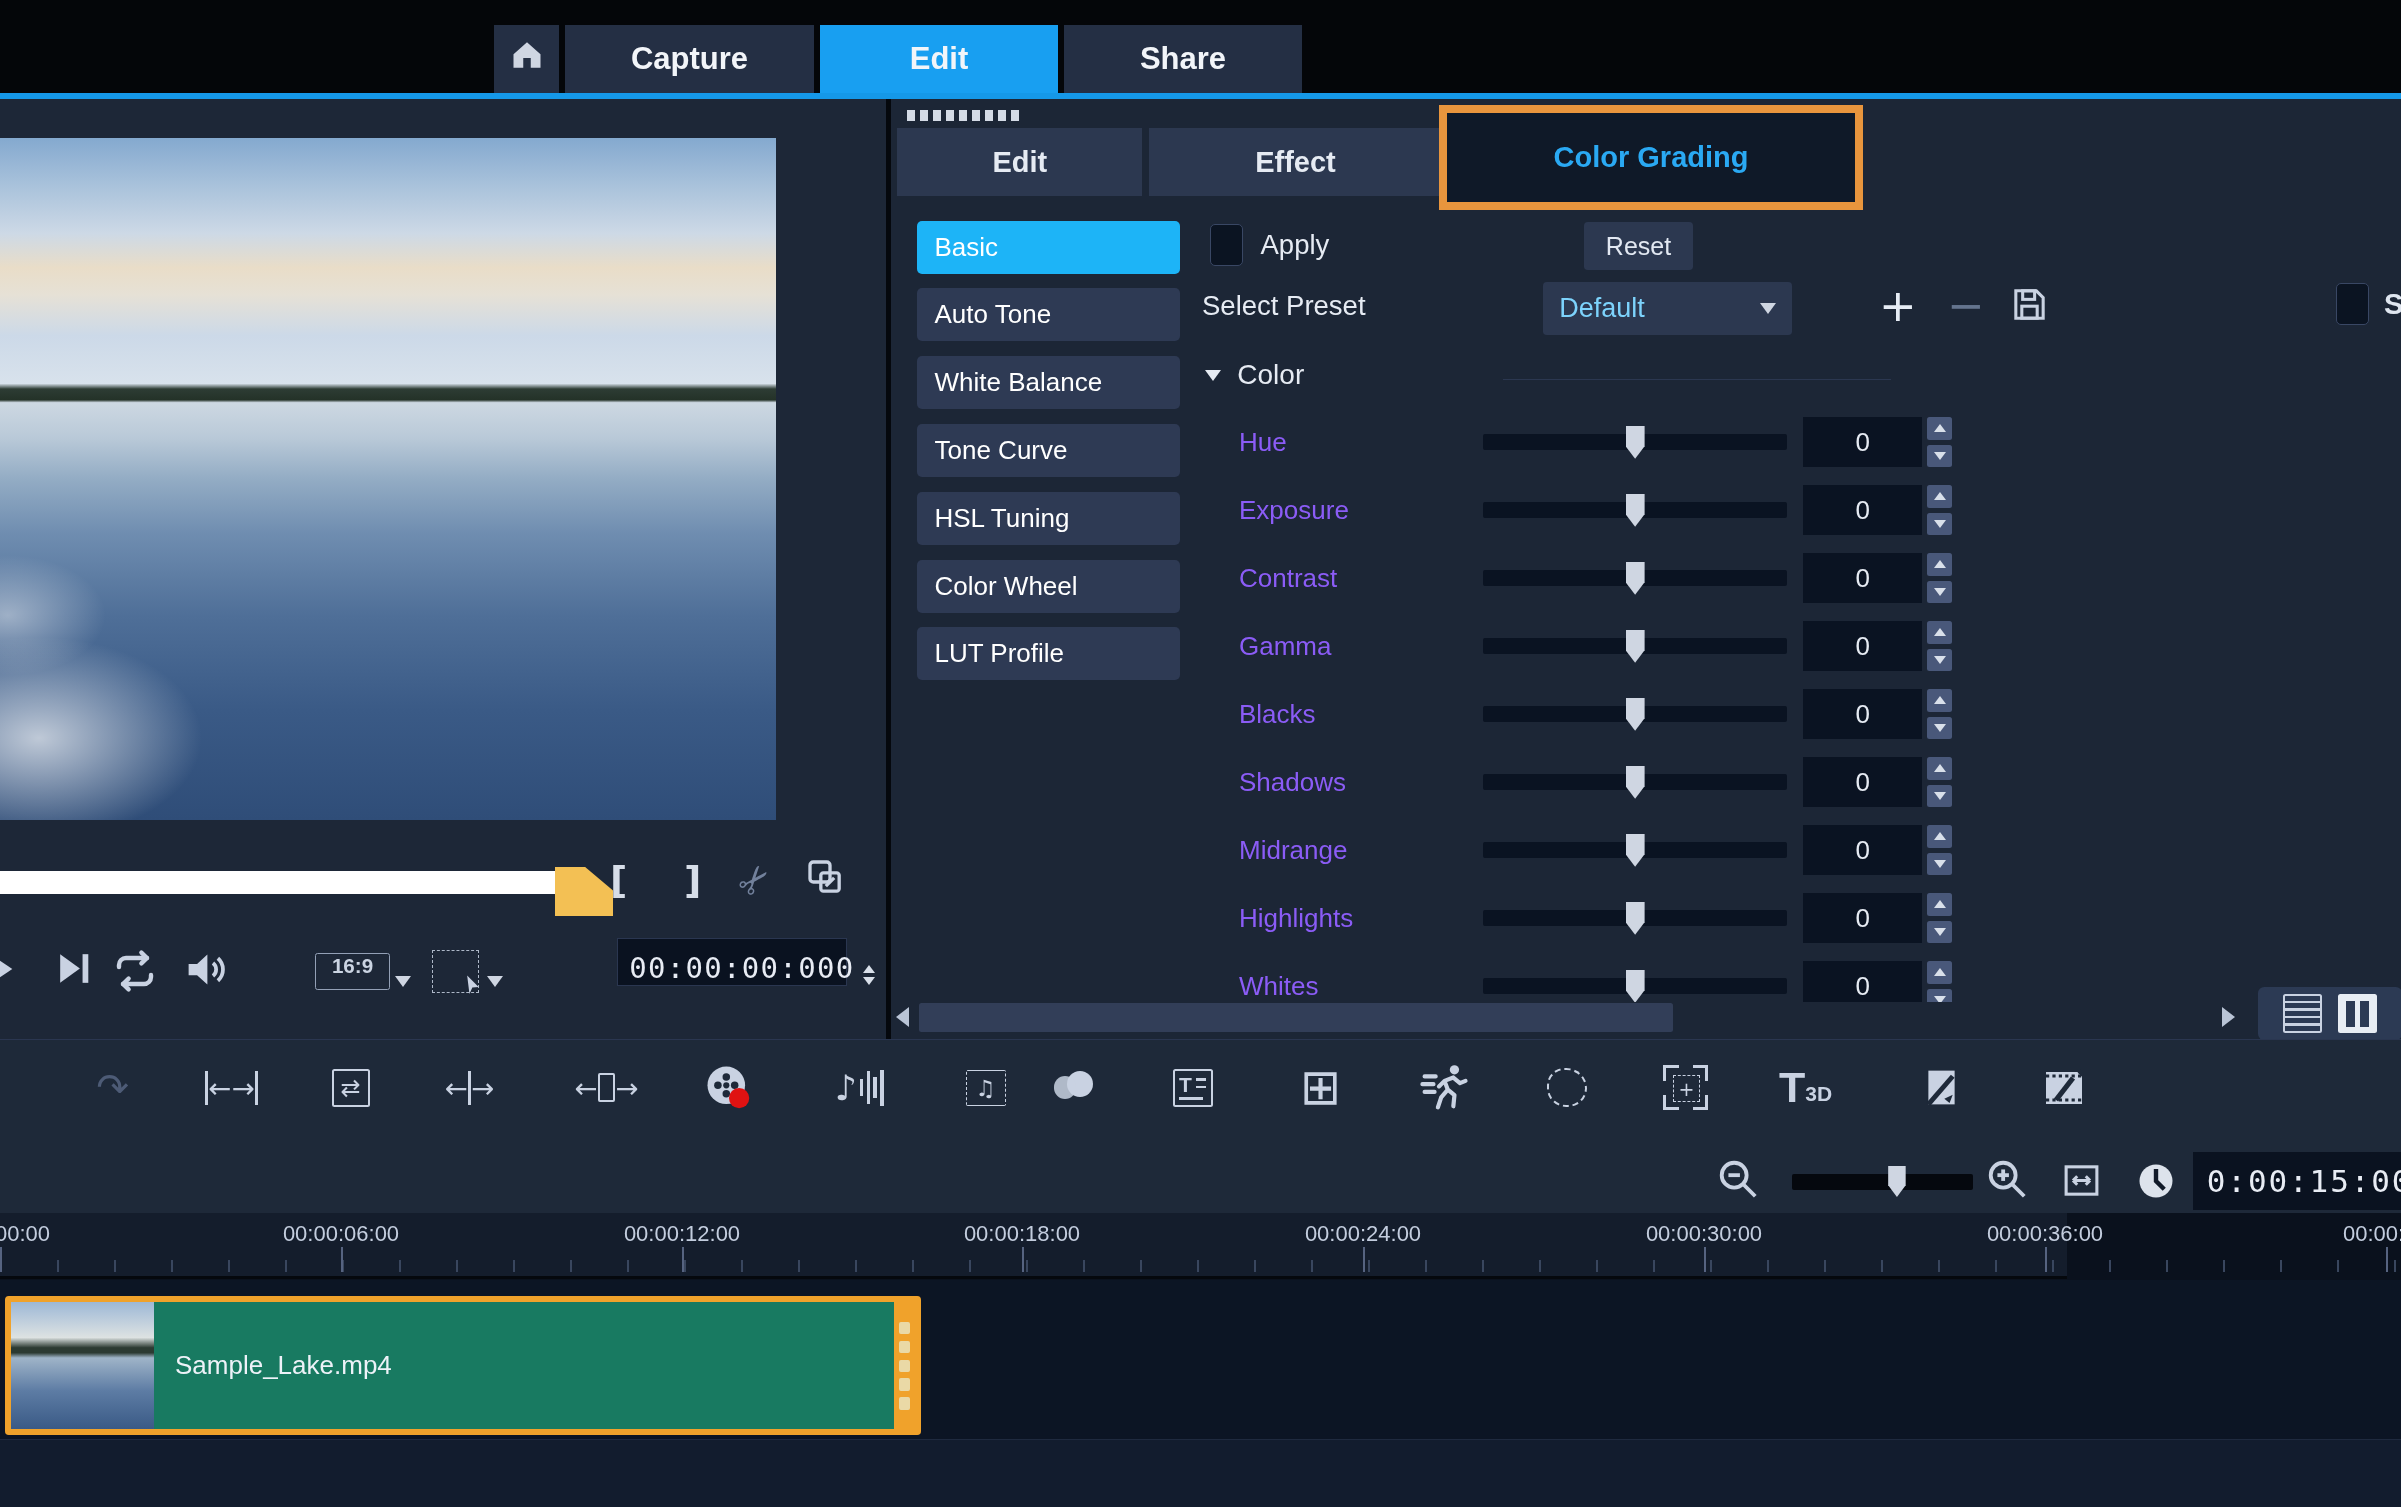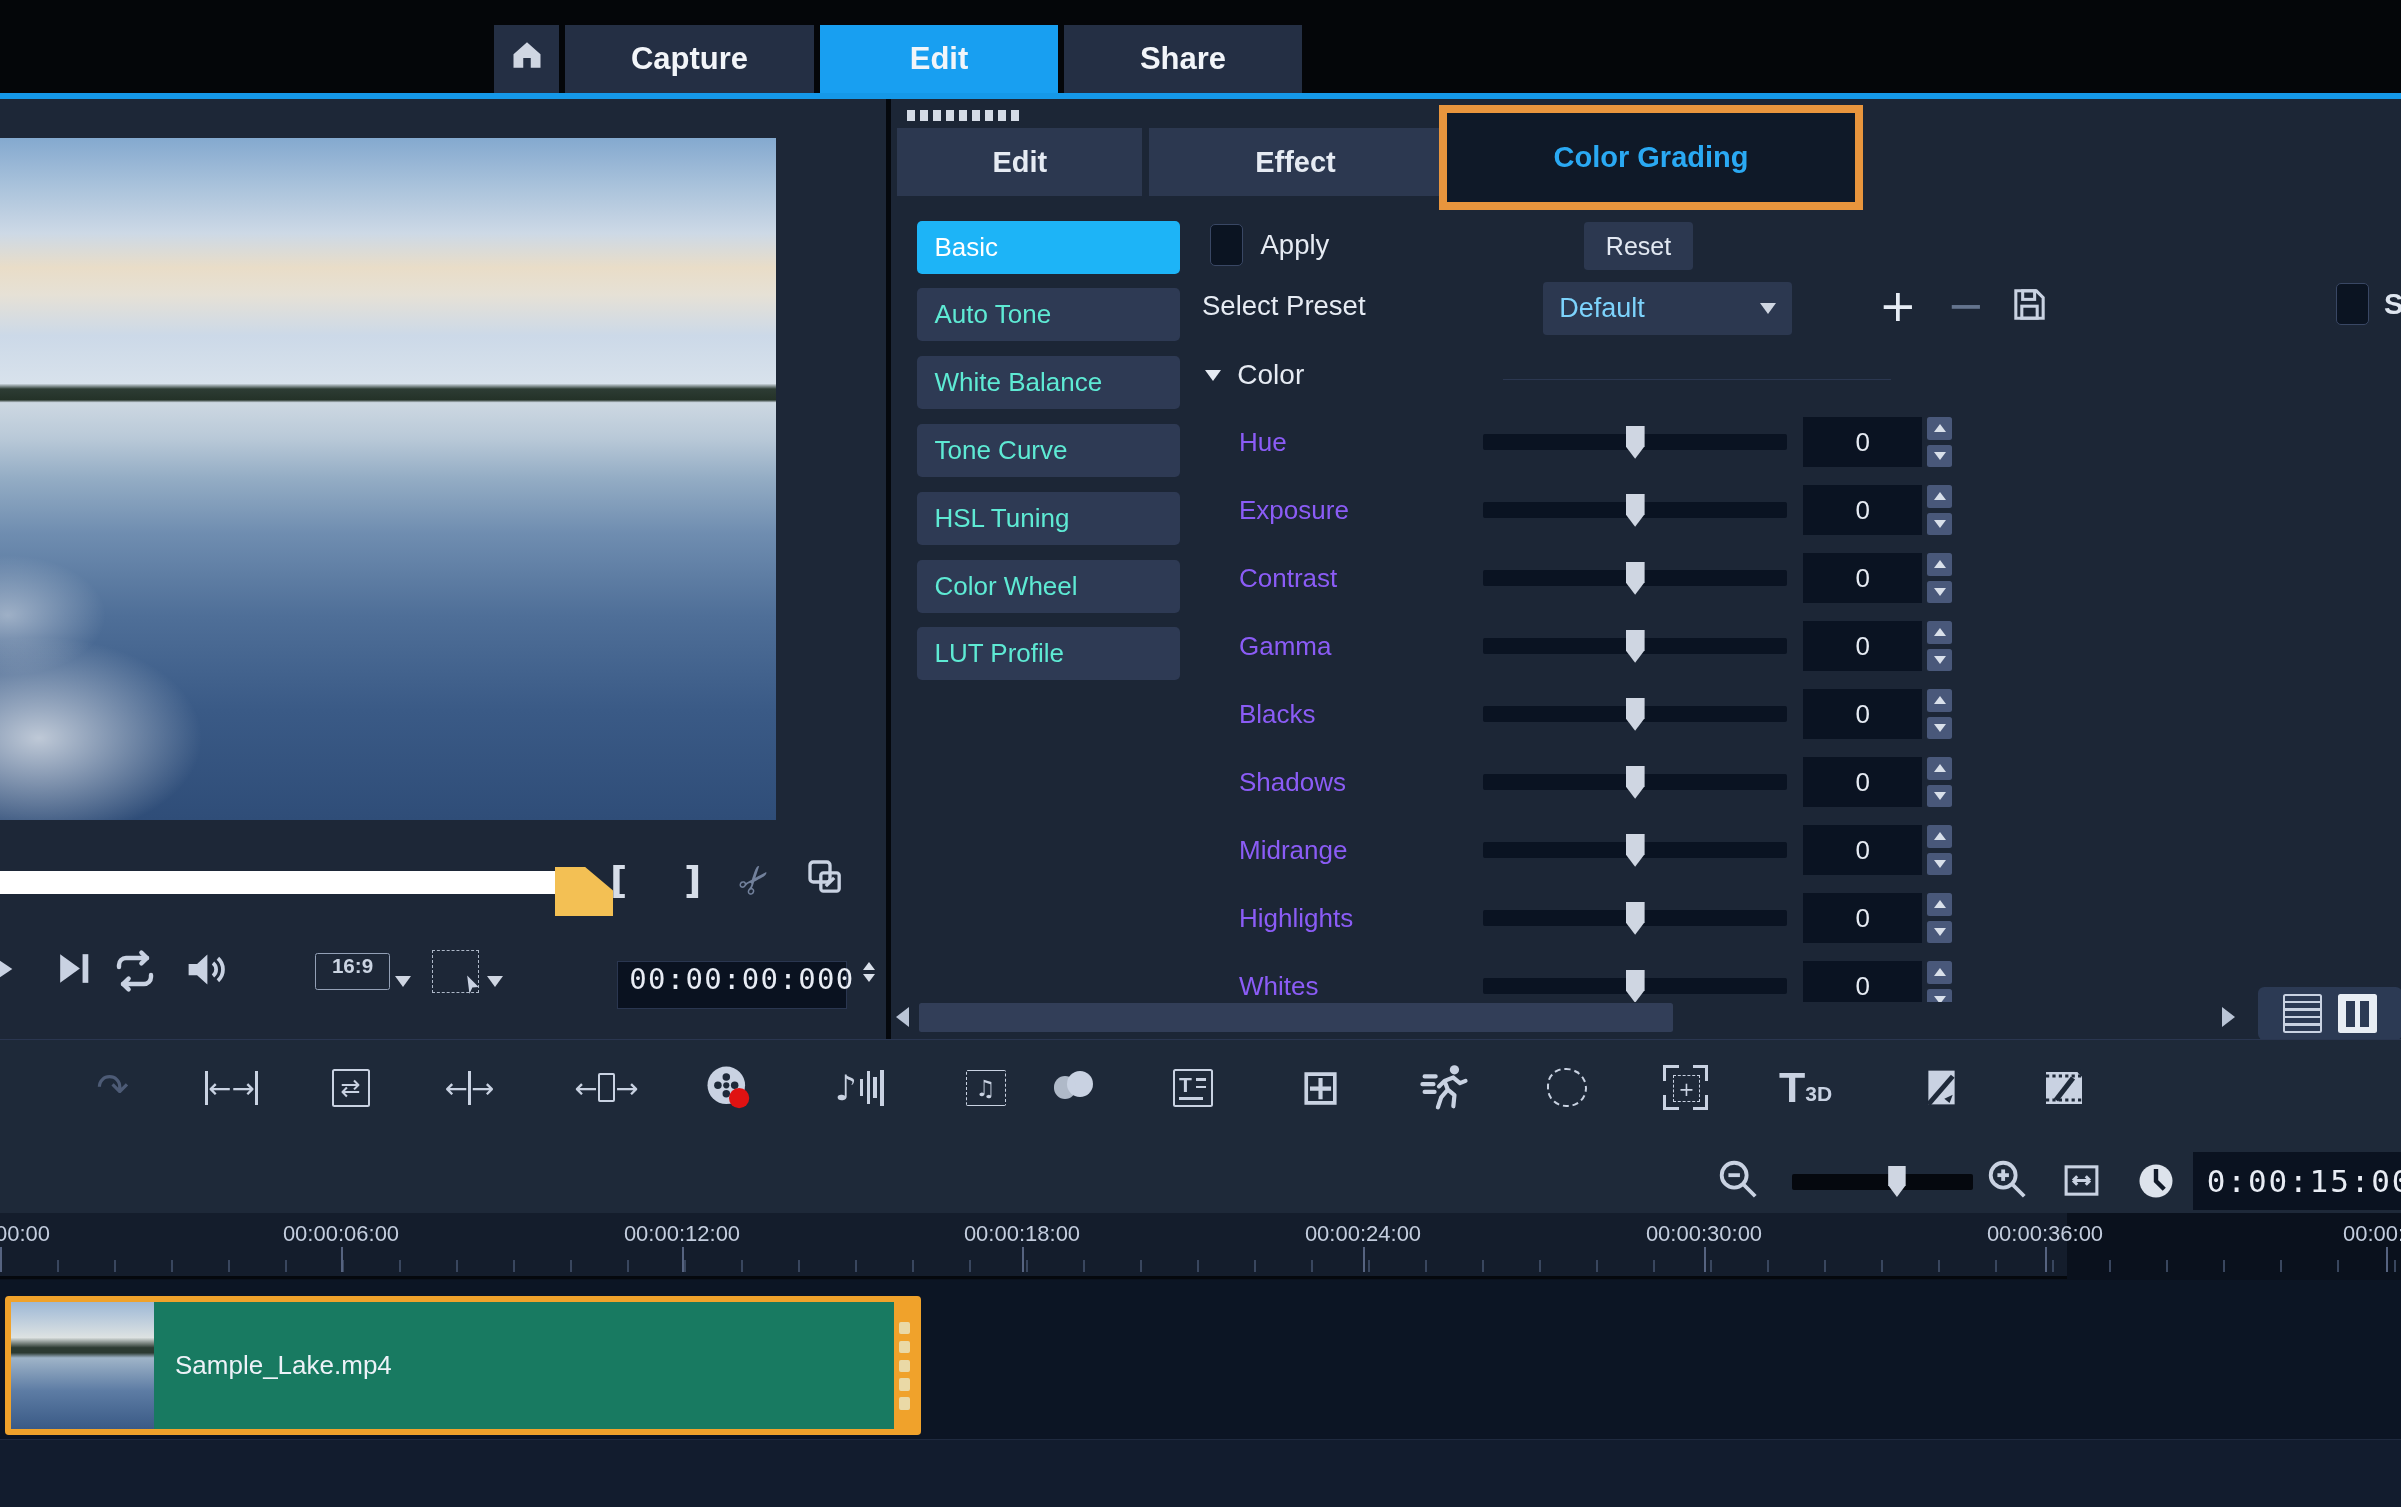--- a/index.html
+++ b/index.html
@@ -26,22 +26,22 @@
         #93acc4 50%,#6f8db0 58%,#4f6f98 70%,#3a5a86 84%,#2f4d78 100%)}
   #trim-bar{position:absolute;left:0;top:772px;width:555px;height:23px;background:#ffffff}
   #trim-end{position:absolute;left:555px;top:768px;width:58px;height:49px;background:#f3c054;
             clip-path:polygon(0 0,52% 0,100% 48%,100% 100%,0 100%)}
   .pv-glyph{position:absolute;top:755px;font-size:38px;font-weight:bold;color:#d6dde8;line-height:53px}
   .player-item{position:absolute;top:848px}
   #aspect-box{position:absolute;left:315px;top:854px;width:73px;height:35px;border:1.9px solid #93a0b6;
               border-radius:2.5px;display:flex;align-items:flex-start;justify-content:center;
               font-size:20.6px;font-weight:bold;color:#cbd4e2}
   #marquee-box{position:absolute;left:432px;top:851px;width:45px;height:41px;border:1.9px dashed #aeb8c8;position:absolute}
-  #pv-timecode{position:absolute;left:617px;top:862px;width:228px;height:46px;background:#0a1220;
-               border:1.3px solid #2a3650;display:flex;align-items:flex-start}
+  #pv-timecode{position:absolute;left:617px;top:839px;width:228px;height:46px;background:#0a1220;
+               border:1.3px solid #2a3650;display:flex;align-items:flex-end}
   #pv-timecode .tc{font-family:"DejaVu Sans Mono",monospace;font-size:29px;letter-spacing:1.3px;
                    color:#e8ecf4;margin-left:11.3px}
   .tri-up{width:0;height:0;border-left:8.1px solid transparent;border-right:8.1px solid transparent;
           border-bottom:10.6px solid #d9e0ea}
   .tri-down{width:0;height:0;border-left:8.1px solid transparent;border-right:8.1px solid transparent;
             border-top:10.6px solid #d9e0ea}
   .tri-sm.tri-up{border-left-width:6.3px;border-right-width:6.3px;border-bottom-width:8.1px}
   .tri-sm.tri-down{border-left-width:6.3px;border-right-width:6.3px;border-top-width:8.1px}
 
   #divider-v{position:absolute;left:886px;top:99px;width:5px;height:941px;background:#05080d}
@@ -50,21 +50,21 @@
   #panel{position:absolute;left:891px;top:99px;width:1511px;height:941px;background:#1c2636;overflow:hidden}
   #drag-dots{position:absolute;left:15.6px;top:11.3px;display:flex;gap:5px}
   #drag-dots i{width:8.1px;height:10.6px;background:#d4dbe6;display:block}
   .p-tab{position:absolute;top:29px;height:68px;background:#2c3850;display:flex;align-items:center;
          justify-content:center;font-size:29px;font-weight:bold;color:#e6ebf3;cursor:pointer}
   #annotation-box{position:absolute;left:548px;top:6.3px;width:424px;height:105px;border:8.8px solid #e8953d;box-sizing:border-box}
   #tab-color-grading{position:absolute;left:0;top:0;right:0;bottom:0;background:#0f1928;display:flex;
                      align-items:center;justify-content:center;font-size:29px;font-weight:bold;color:#2aa9f3;cursor:pointer}
   .side-btn{position:absolute;left:26px;width:263px;height:53px;background:#2e3a54;border-radius:5px;
             display:flex;align-items:center;padding-left:17.5px;box-sizing:border-box;font-size:26px;
-            color:#5eead4;cursor:pointer}
+            color:#ffffff;cursor:pointer}
   .side-btn.active{background:#1db4f7;color:#ffffff}
   .checkbox{width:31px;height:40px;background:#0b1422;border:1.9px solid #394764;border-radius:5px}
   #apply-row{position:absolute;left:319px;top:125px;display:flex;align-items:center;gap:17.5px}
   #apply-row .lbl{font-size:27.5px;color:#e6ebf3}
   #reset-btn{position:absolute;left:693px;top:123px;width:109px;height:48px;background:#2c3850;border-radius:3.8px;
              display:flex;align-items:center;justify-content:center;font-size:25px;color:#e2e8f2;cursor:pointer}
   #preset-label{position:absolute;left:311px;top:191px;font-size:27.5px;color:#e6ebf3}
   #preset-dd{position:absolute;left:652px;top:183px;width:249px;height:53px;background:#2c3850;border-radius:3.8px;
              display:flex;align-items:center;padding:0 16.3px;box-sizing:border-box;font-size:27px;color:#7dd3fc;cursor:pointer}
   .caret{width:0;height:0;border-left:8.8px solid transparent;border-right:8.8px solid transparent;

